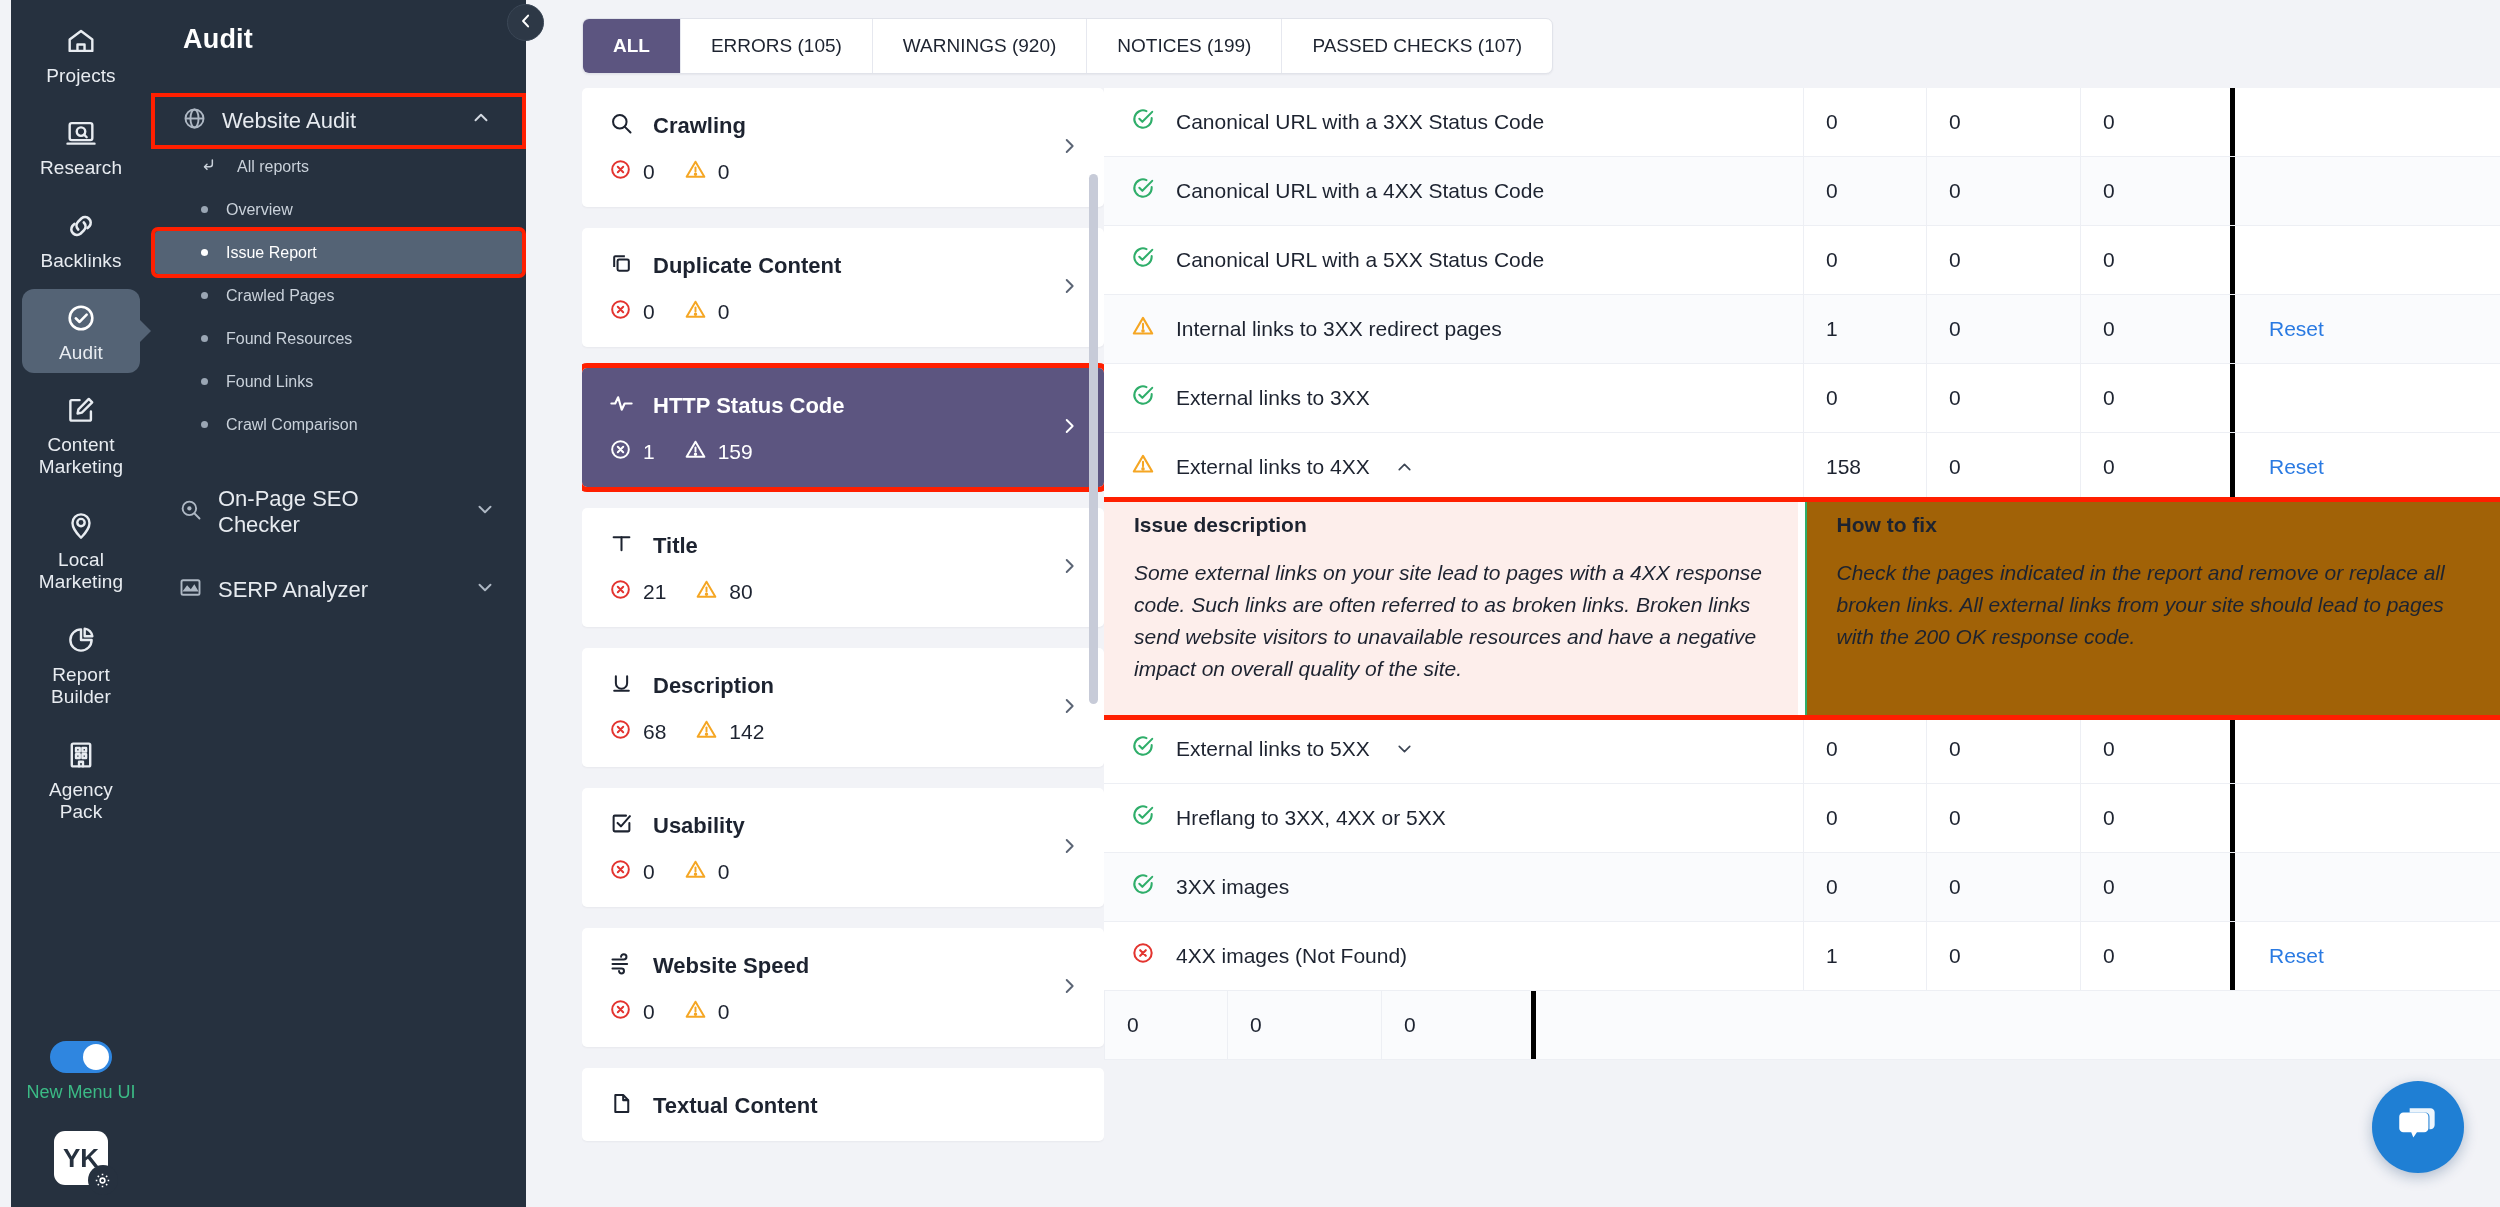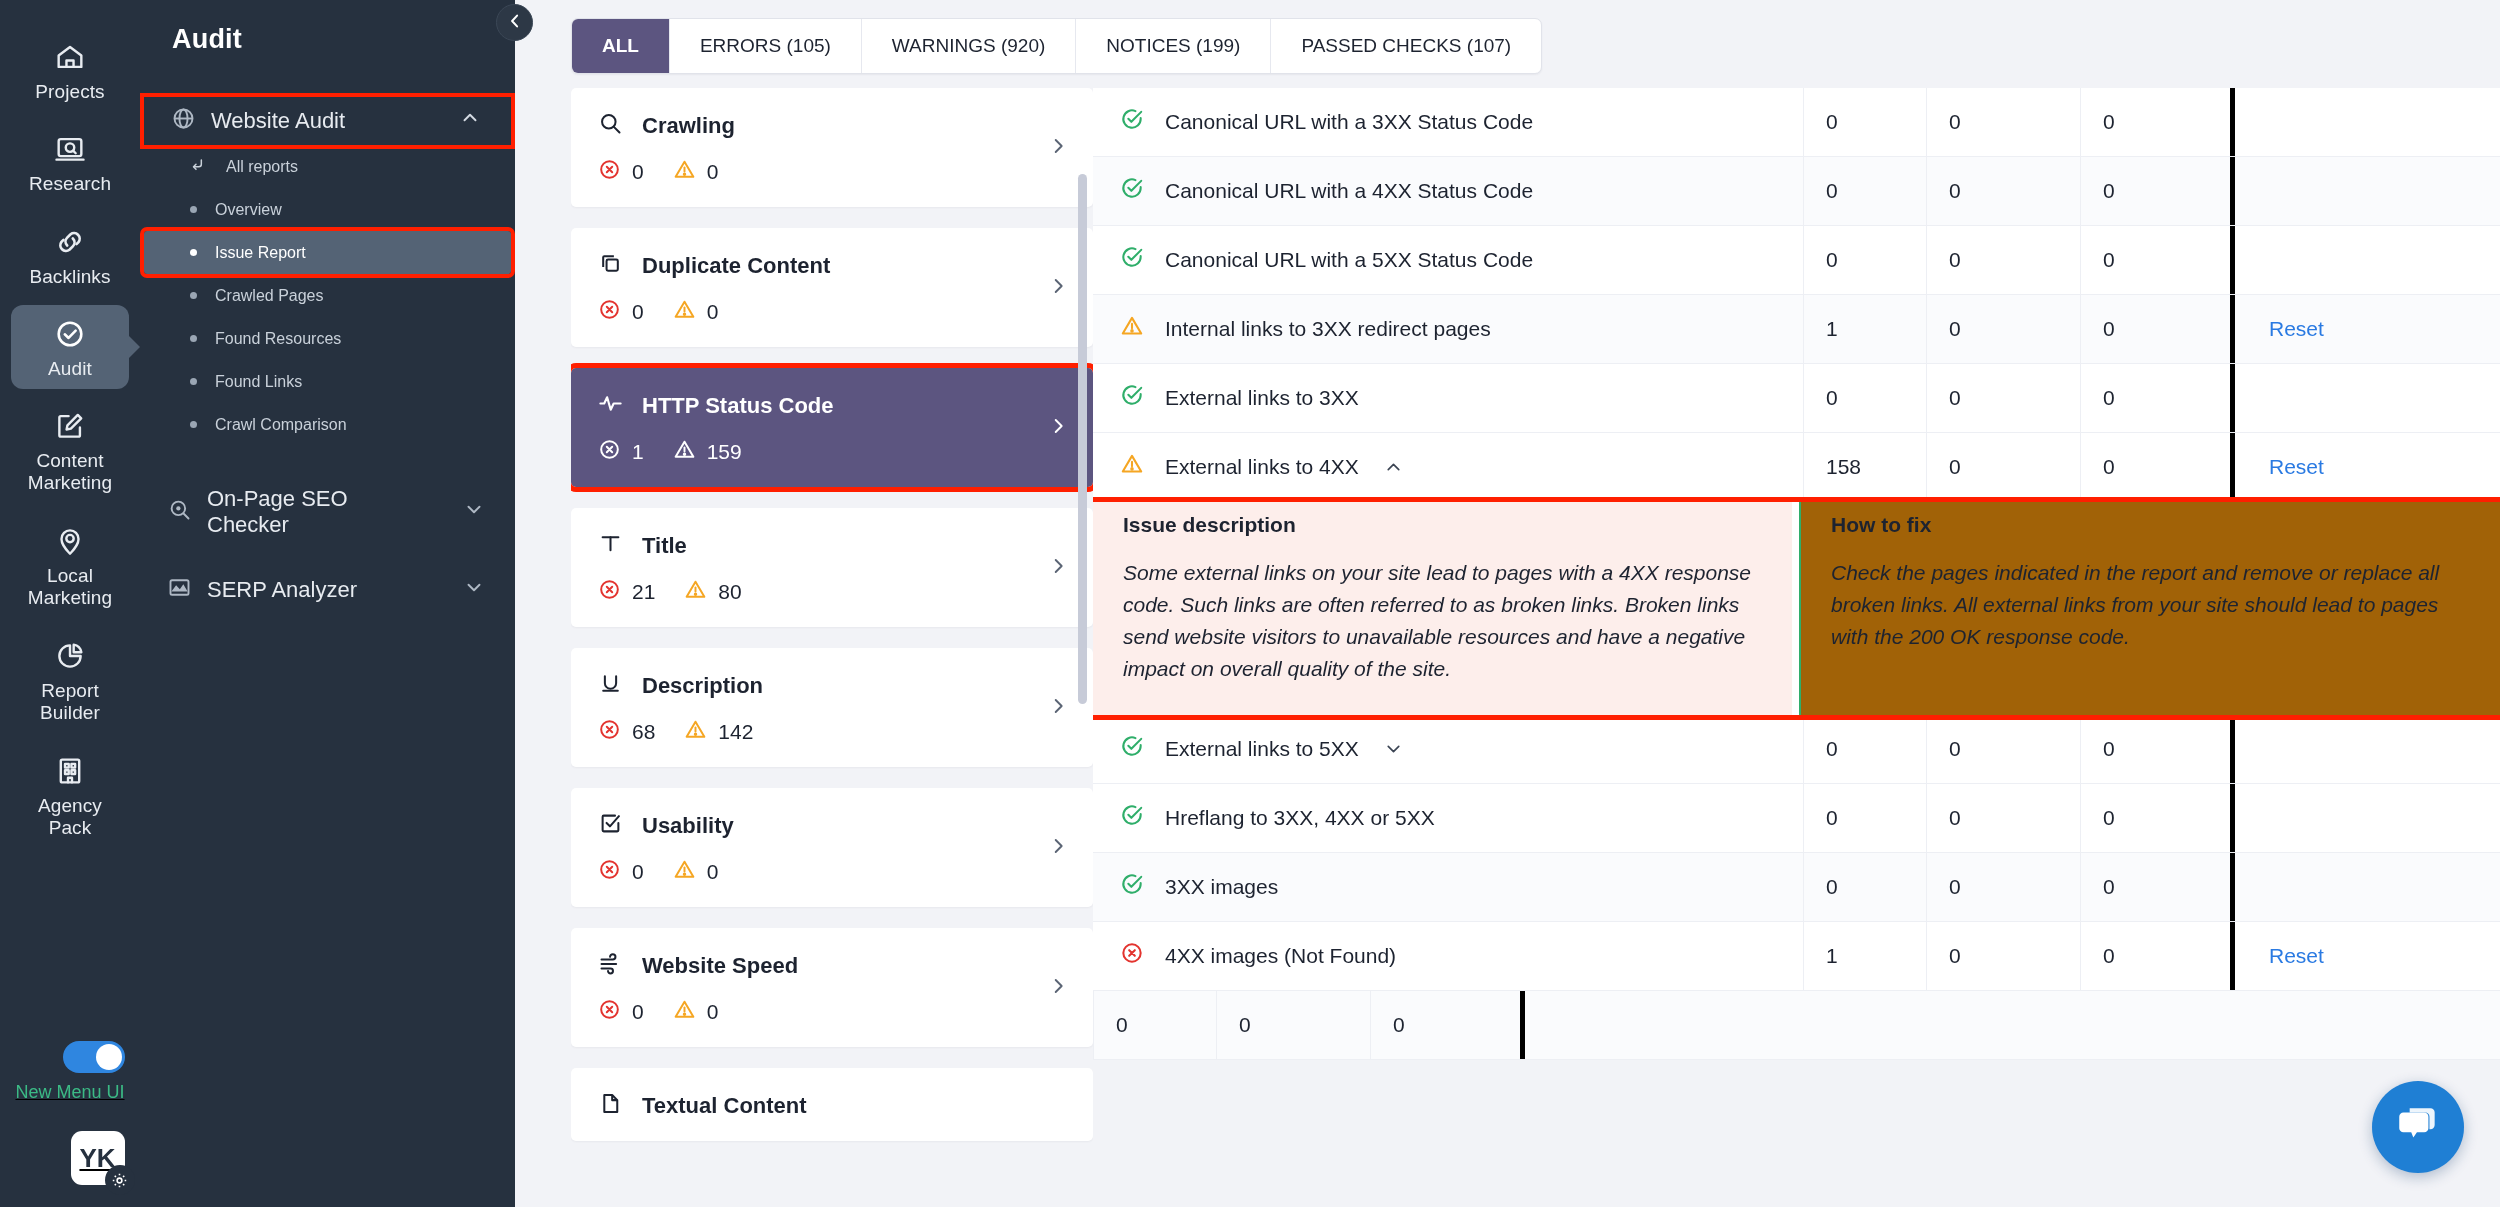--- a/index.html
+++ b/index.html
@@ -9,22 +9,23 @@
     font-family: "Liberation Sans", sans-serif;
     background: #f2f3f7;
   }
   .app { display: flex; width: 2500px; height: 1207px; position: relative; }
 
   
   .rail {
     width: 140px; flex: 0 0 140px;
     background: #26313f;
     display: flex; flex-direction: column; align-items: center;
-    padding-top: 28px;
+    padding-top: 12px;
     position: relative;
+    margin-left: 11px;
   }
   .rail-item {
     width: 118px; padding: 12px 4px 10px;
     display: flex; flex-direction: column; align-items: center;
     gap: 7px; border-radius: 12px; margin-bottom: 8px;
     cursor: pointer;
   }
   .rail-item.active { background: #546375; position: relative; }
   .rail-item.active::after {
     content: ""; position: absolute; right: -11px; top: 50%;
@@ -32,21 +33,21 @@
     border-top: 11px solid transparent; border-bottom: 11px solid transparent;
     border-left: 11px solid #546375;
   }
   .rail-label {
     color: #e8ecf1; font-size: 19px; line-height: 1.12;
     text-align: center; letter-spacing: .1px;
   }
   .rail-ico { width: 34px; height: 34px; display: block; }
   .rail-bottom {
     margin-top: auto; display: flex; flex-direction: column;
-    align-items: flex-end; padding-bottom: 22px; gap: 0; text-decoration: underline;
+    align-items: center; padding-bottom: 22px; gap: 0;
   }
   .toggle {
     width: 62px; height: 32px; border-radius: 16px; background: #2f86e0;
     position: relative; cursor: pointer;
   }
   .toggle .knob {
     position: absolute; right: 3px; top: 3px; width: 26px; height: 26px;
     border-radius: 50%; background: #fff;
   }
   .toggle-label { color: #3bba85; font-size: 18px; margin-top: 9px; }

